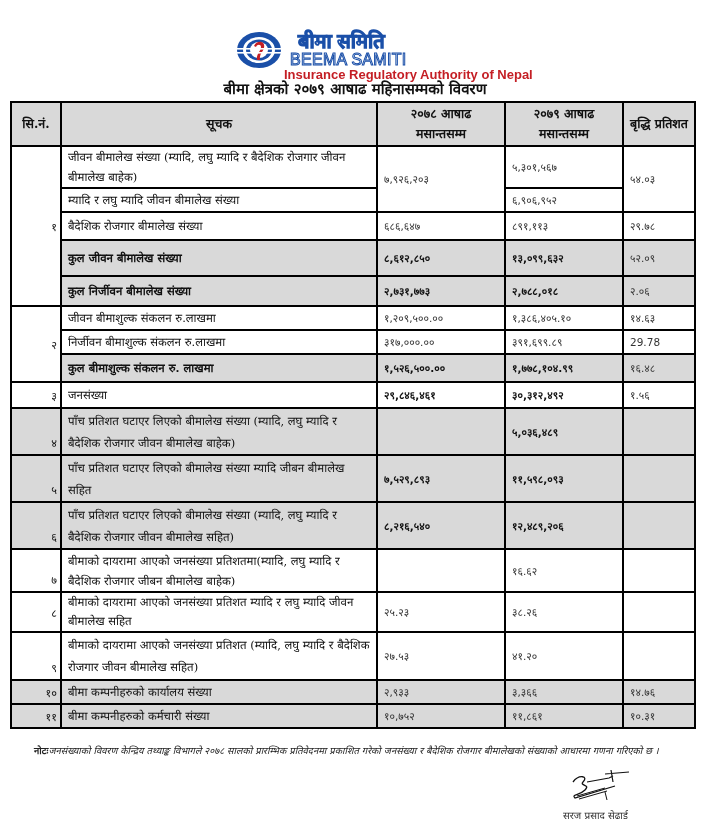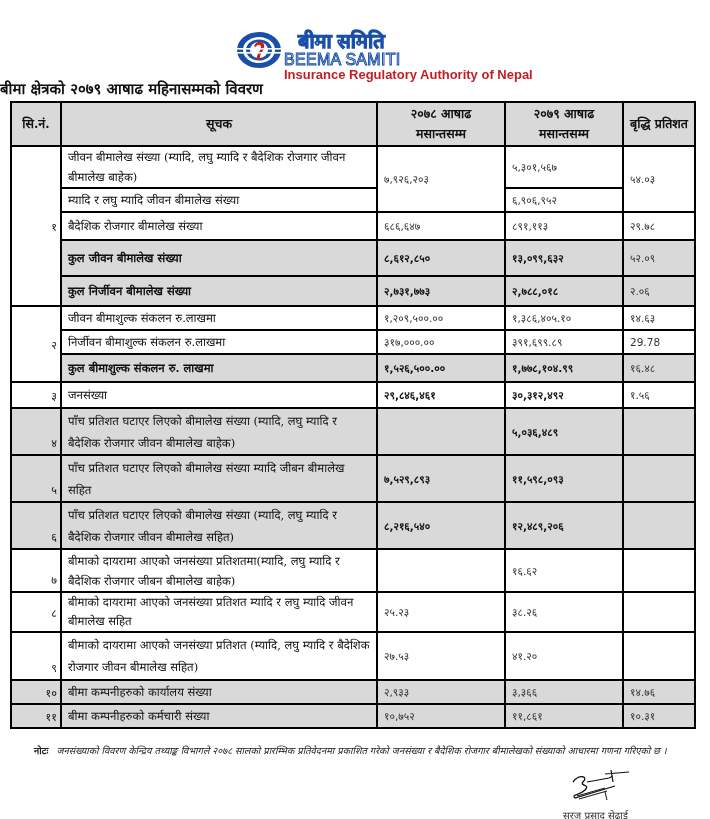--- a/index.html
+++ b/index.html
@@ -1,32 +1,32 @@
 <!DOCTYPE html>
 <html><head>
 <meta charset="utf-8">
 <style>
   html, body { margin:0; padding:0; background:#fff; }
   body { width:710px; height:819px; position:relative; overflow:hidden; font-family:"DejaVu Sans", sans-serif; color:#111; }
   .header { position:absolute; left:0; top:30px; width:710px; height:70px; }
   .logo { position:absolute; left:236px; top:0px; width:46px; height:40px; }
   .brand-np { position:absolute; left:298px; top:0px; font-family:Liberation Sans, sans-serif; font-size:20px; font-weight:bold; color:#fff; -webkit-text-stroke:1px #1a4fa8; letter-spacing:0px; line-height:22px; }
-  .brand-en { position:absolute; left:284px; top:22px; font-family:"Liberation Sans", sans-serif; font-size:16px; color:#fff; -webkit-text-stroke:1px #1a4fa8; line-height:16px; letter-spacing:0.3px;text-align:center; }
+  .brand-en { position:absolute; left:290px; top:22px; font-family:"Liberation Sans", sans-serif; font-size:16px; color:#fff; -webkit-text-stroke:1px #1a4fa8; line-height:16px; letter-spacing:0.3px;text-align:center; }
   .brand-tag { position:absolute; left:284px; top:40px; font-family:"Liberation Sans", sans-serif; font-size:13px; font-weight:bold; color:#c41e24; line-height:9px; }
-  .title { position:absolute; left:0; width:710px; top:49px; text-align:left; font-family:"DejaVu Serif", serif; font-size:15px; font-weight:bold; line-height:20px; }
+  .title { position:absolute; left:0; width:710px; top:49px; text-align:center; font-family:"DejaVu Serif", serif; font-size:15px; font-weight:bold; line-height:20px; }
   table.main { position:absolute; left:10px; top:101px; width:684px; border-collapse:collapse; table-layout:fixed; font-family:"DejaVu Serif", serif; font-size:11.5px; border:1px solid #000000; }
   table.main td, table.main th { border:2px solid #000; padding:0 6px; vertical-align:middle; }
   table.main th { background:#d9d9d9; font-weight:bold; font-size:12.5px; text-align:center; line-height:20px; }
   .sn { text-align:right; padding-right:3px !important; font-size:11px; }
   .ind { text-align:left; line-height:22px; }
   .num { font-size:10.5px; padding-right:6px !important; font-family:"DejaVu Sans", sans-serif; color:#333; }
   .bold { font-weight:bold; color:#111; }
   .grey { background:#d9d9d9; }
   .note { position:absolute; left:34px; top:740px; width:660px; font-family:"DejaVu Serif", serif; font-size:9.5px; font-style:italic; color:#222; line-height:22px; }
-  .note-label { font-weight:bold; font-style:normal; margin-right:8px; }
+  .note-label { font-weight:bold; font-style:normal; margin-right:0; }
   .signature { position:absolute; left:565px; top:768px; width:70px; height:38px; }
   .signer { position:absolute; left:563px; top:808px; font-family:"DejaVu Serif", serif; font-size:10px; color:#333; }
 </style>
 </head>
 <body>
 
 <div class="header">
   <svg class="logo" viewBox="0 0 46 40">
     <ellipse cx="23" cy="20" rx="22" ry="18" fill="#1a4fa8"></ellipse>
     <ellipse cx="23" cy="20" rx="16" ry="13" fill="#fff"></ellipse>

